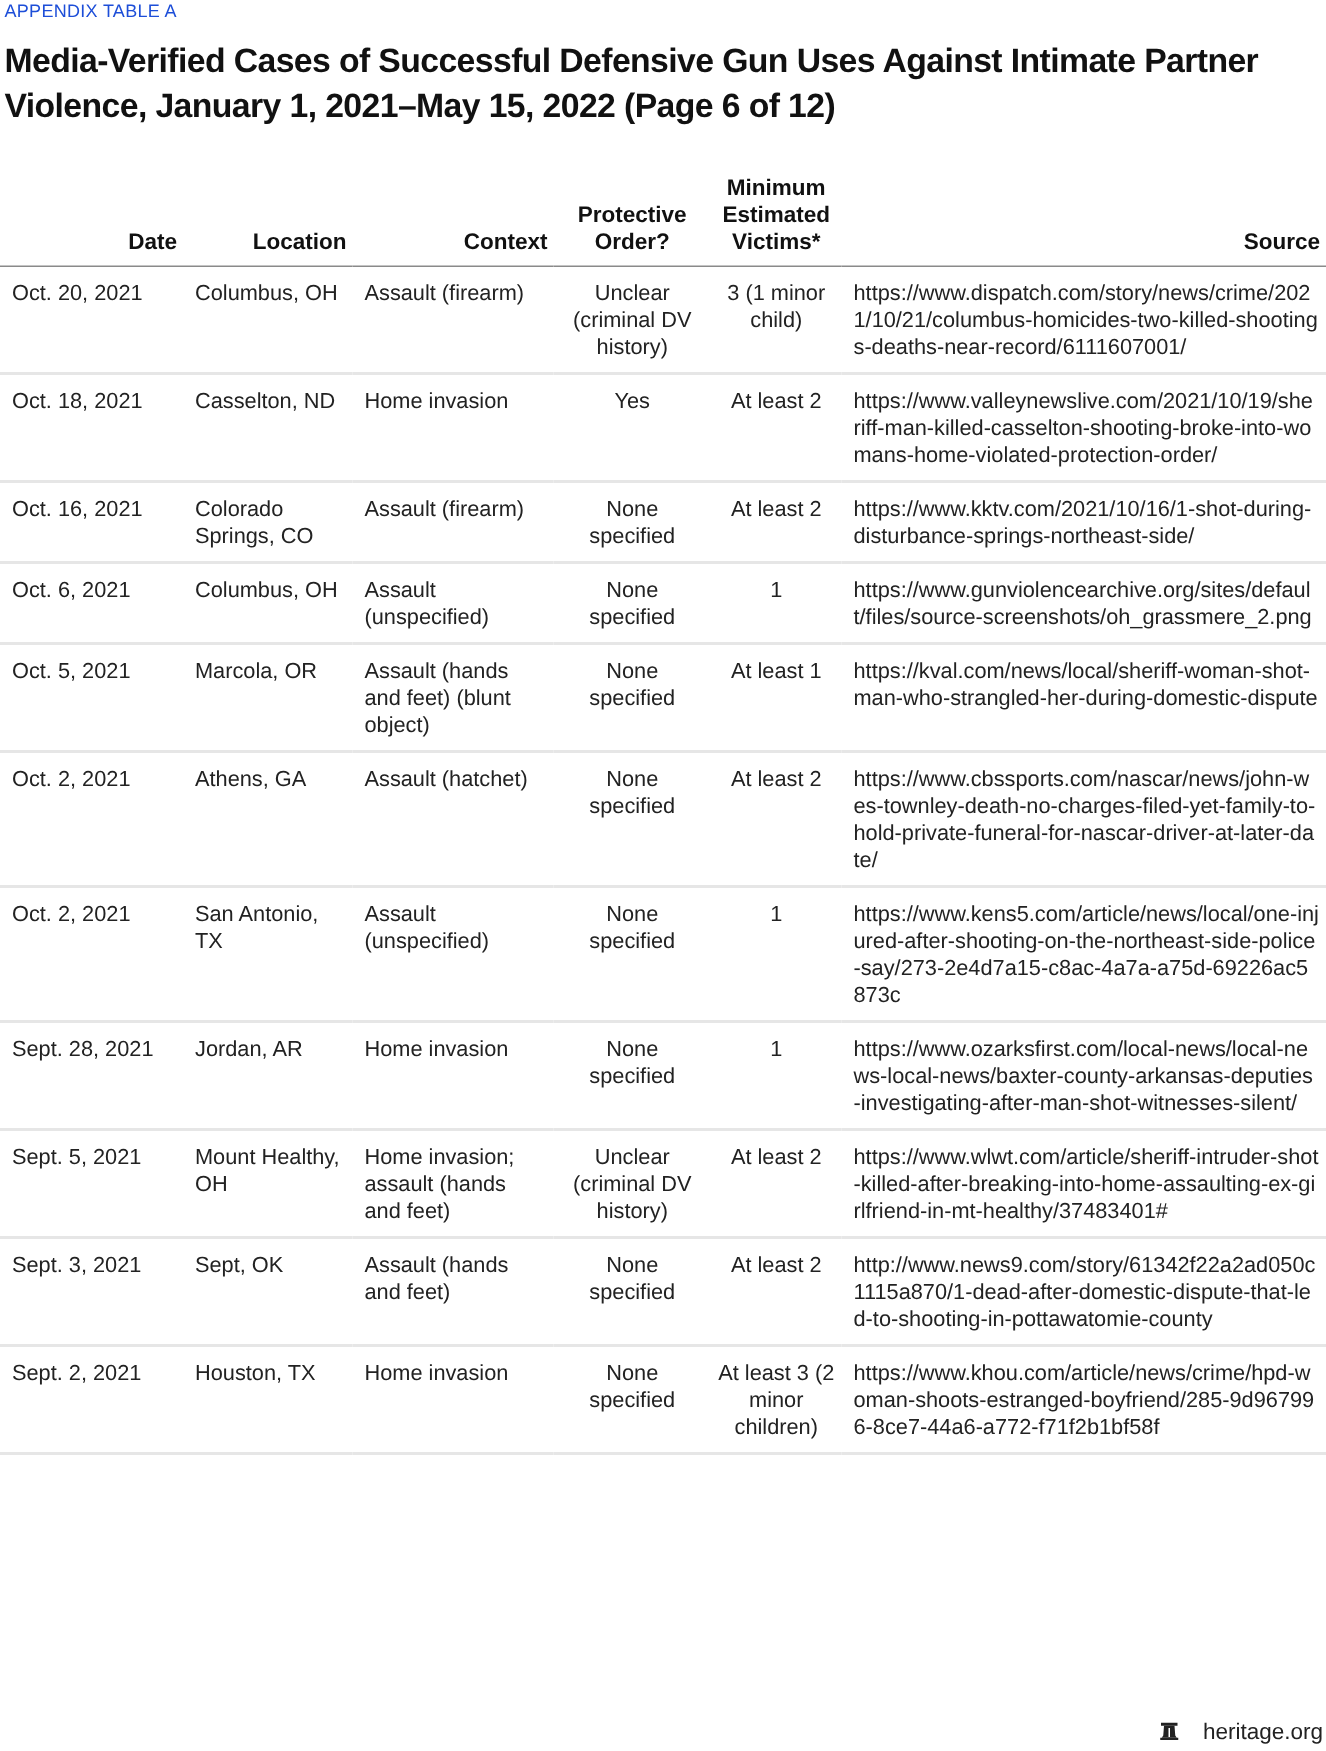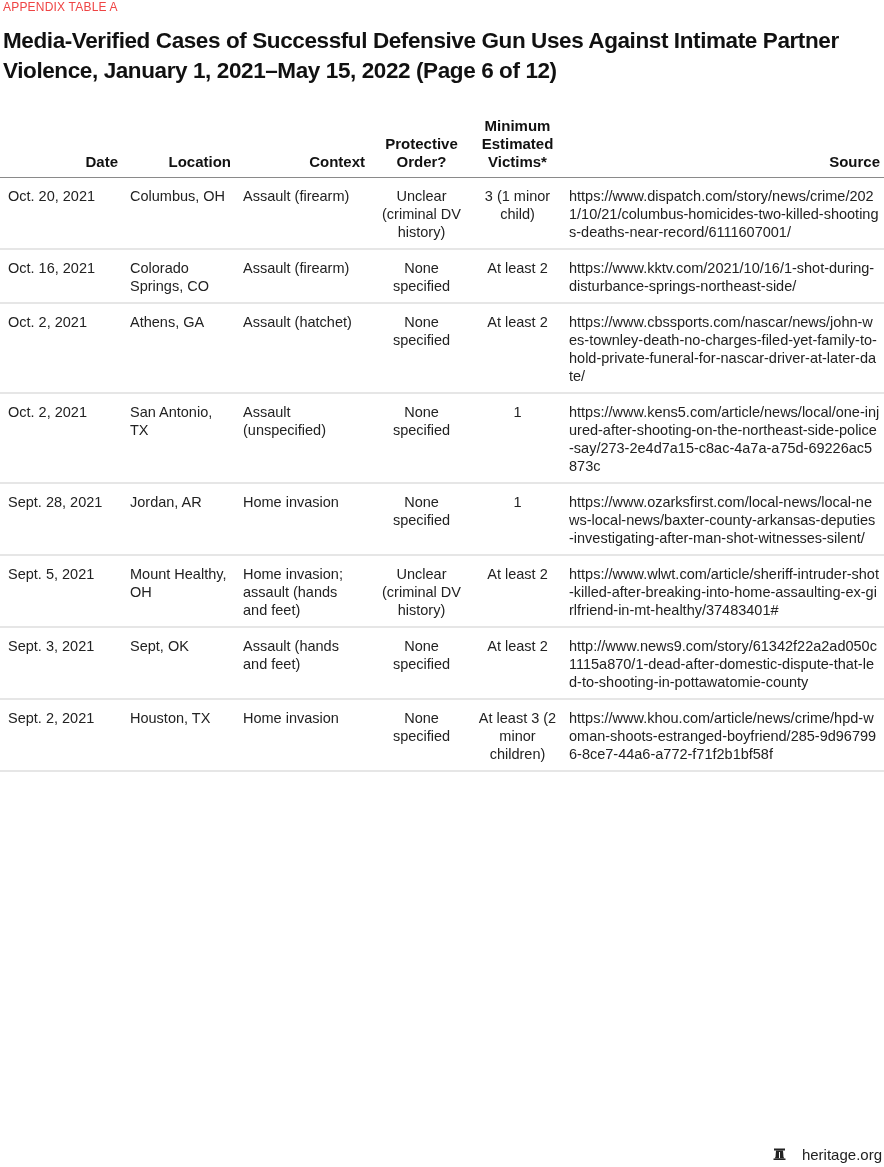--- a/index.html
+++ b/index.html
@@ -2,21 +2,21 @@
 <html><head>
 <meta charset="utf-8">
 <style>
   html, body { margin: 0; padding: 0; background: #ffffff; }
   body {
     width: 884px; height: 1167px; position: relative; overflow: hidden;
     font-family: "Liberation Sans", "DejaVu Sans", sans-serif; color: #1a1a1a;
   }
   .kicker {
     position: absolute; left: 3px; top: 0px;
-    font-size: 12px; letter-spacing: 0.2px; color: #ef4444; text-transform: uppercase;
+    font-size: 12px; letter-spacing: 0.2px; color: #1d4ed8; text-transform: uppercase;
   }
   .title {
     position: absolute; left: 3px; top: 26px; width: 880px;
     font-size: 22.5px; font-weight: bold; line-height: 30px; color: #111;
     letter-spacing: -0.4px;
   }
   table {
     position: absolute; left: 0; top: 117px; width: 884px;
     border-collapse: collapse; table-layout: fixed;
     font-size: 14.5px; line-height: 18px;
@@ -67,26 +67,50 @@
   <tbody>
     <tr>
       <td>Oct. 20, 2021</td>
       <td>Columbus, OH</td>
       <td>Assault (firearm)</td>
       <td class="center">Unclear (criminal DV history)</td>
       <td class="center">3 (1 minor child)</td>
       <td class="src">https://www.dispatch.com/story/news/crime/2021/10/21/columbus-homicides-two-killed-shootings-deaths-near-record/6111607001/</td>
     </tr>
     <tr>
+      <td>Oct. 18, 2021</td>
+      <td>Casselton, ND</td>
+      <td>Home invasion</td>
+      <td class="center">Yes</td>
+      <td class="center">At least 2</td>
+      <td class="src">https://www.valleynewslive.com/2021/10/19/sheriff-man-killed-casselton-shooting-broke-into-womans-home-violated-protection-order/</td>
+    </tr>
+    <tr>
       <td>Oct. 16, 2021</td>
       <td>Colorado Springs, CO</td>
       <td>Assault (firearm)</td>
       <td class="center">None specified</td>
       <td class="center">At least 2</td>
       <td class="src">https://www.kktv.com/2021/10/16/1-shot-during-disturbance-springs-northeast-side/</td>
+    </tr>
+    <tr>
+      <td>Oct. 6, 2021</td>
+      <td>Columbus, OH</td>
+      <td>Assault (unspecified)</td>
+      <td class="center">None specified</td>
+      <td class="center">1</td>
+      <td class="src">https://www.gunviolencearchive.org/sites/default/files/source-screenshots/oh_grassmere_2.png</td>
+    </tr>
+    <tr>
+      <td>Oct. 5, 2021</td>
+      <td>Marcola, OR</td>
+      <td>Assault (hands and feet) (blunt object)</td>
+      <td class="center">None specified</td>
+      <td class="center">At least 1</td>
+      <td class="src">https://kval.com/news/local/sheriff-woman-shot-man-who-strangled-her-during-domestic-dispute</td>
     </tr>
     <tr>
       <td>Oct. 2, 2021</td>
       <td>Athens, GA</td>
       <td>Assault (hatchet)</td>
       <td class="center">None specified</td>
       <td class="center">At least 2</td>
       <td class="src">https://www.cbssports.com/nascar/news/john-wes-townley-death-no-charges-filed-yet-family-to-hold-private-funeral-for-nascar-driver-at-later-date/</td>
     </tr>
     <tr>

